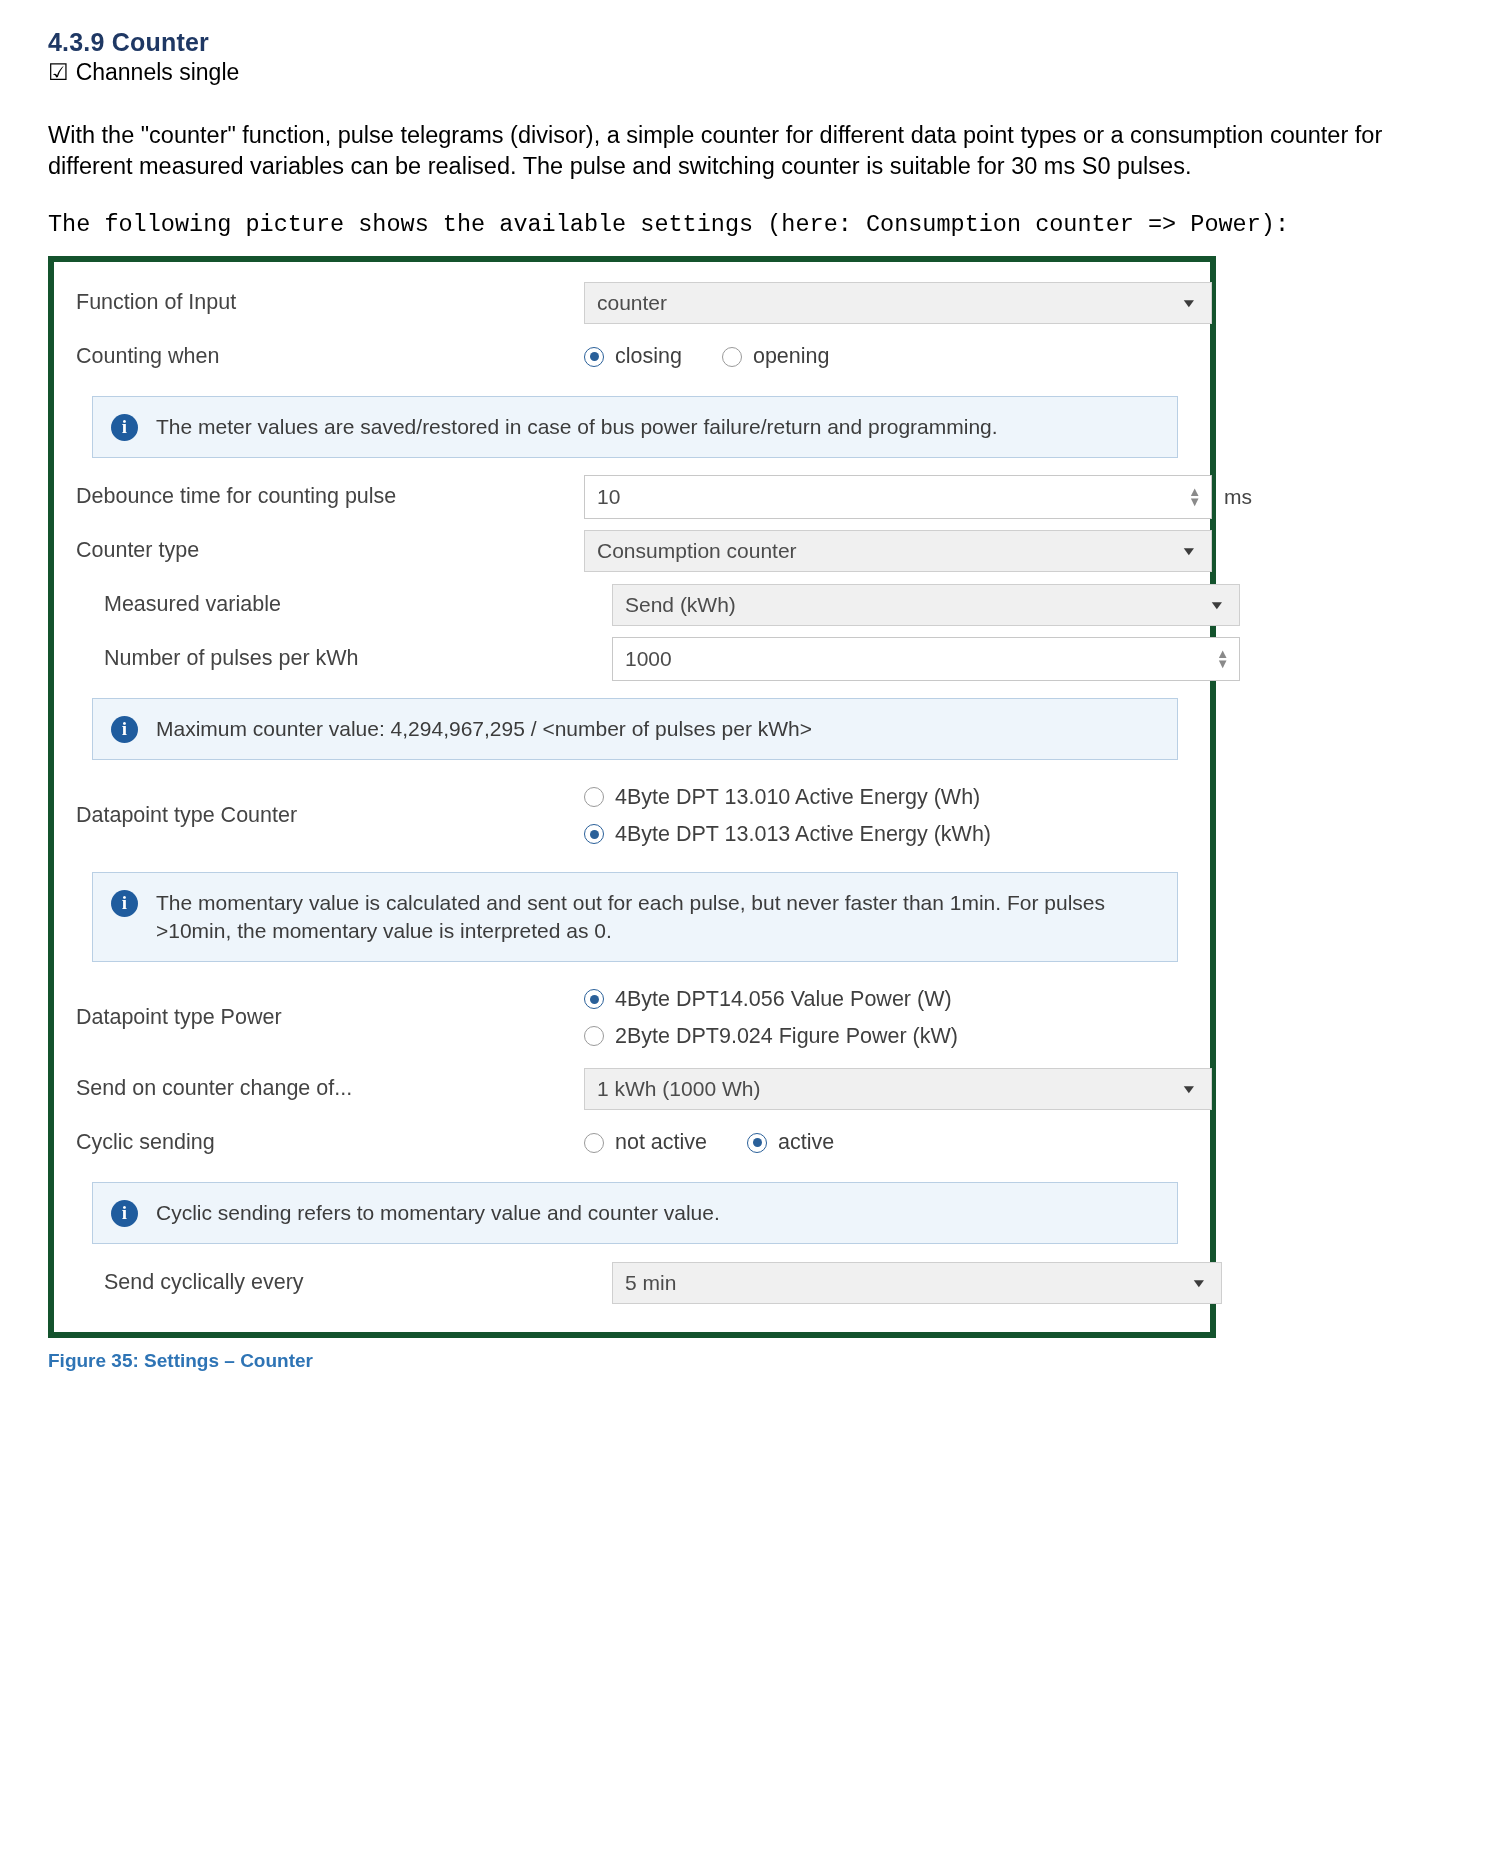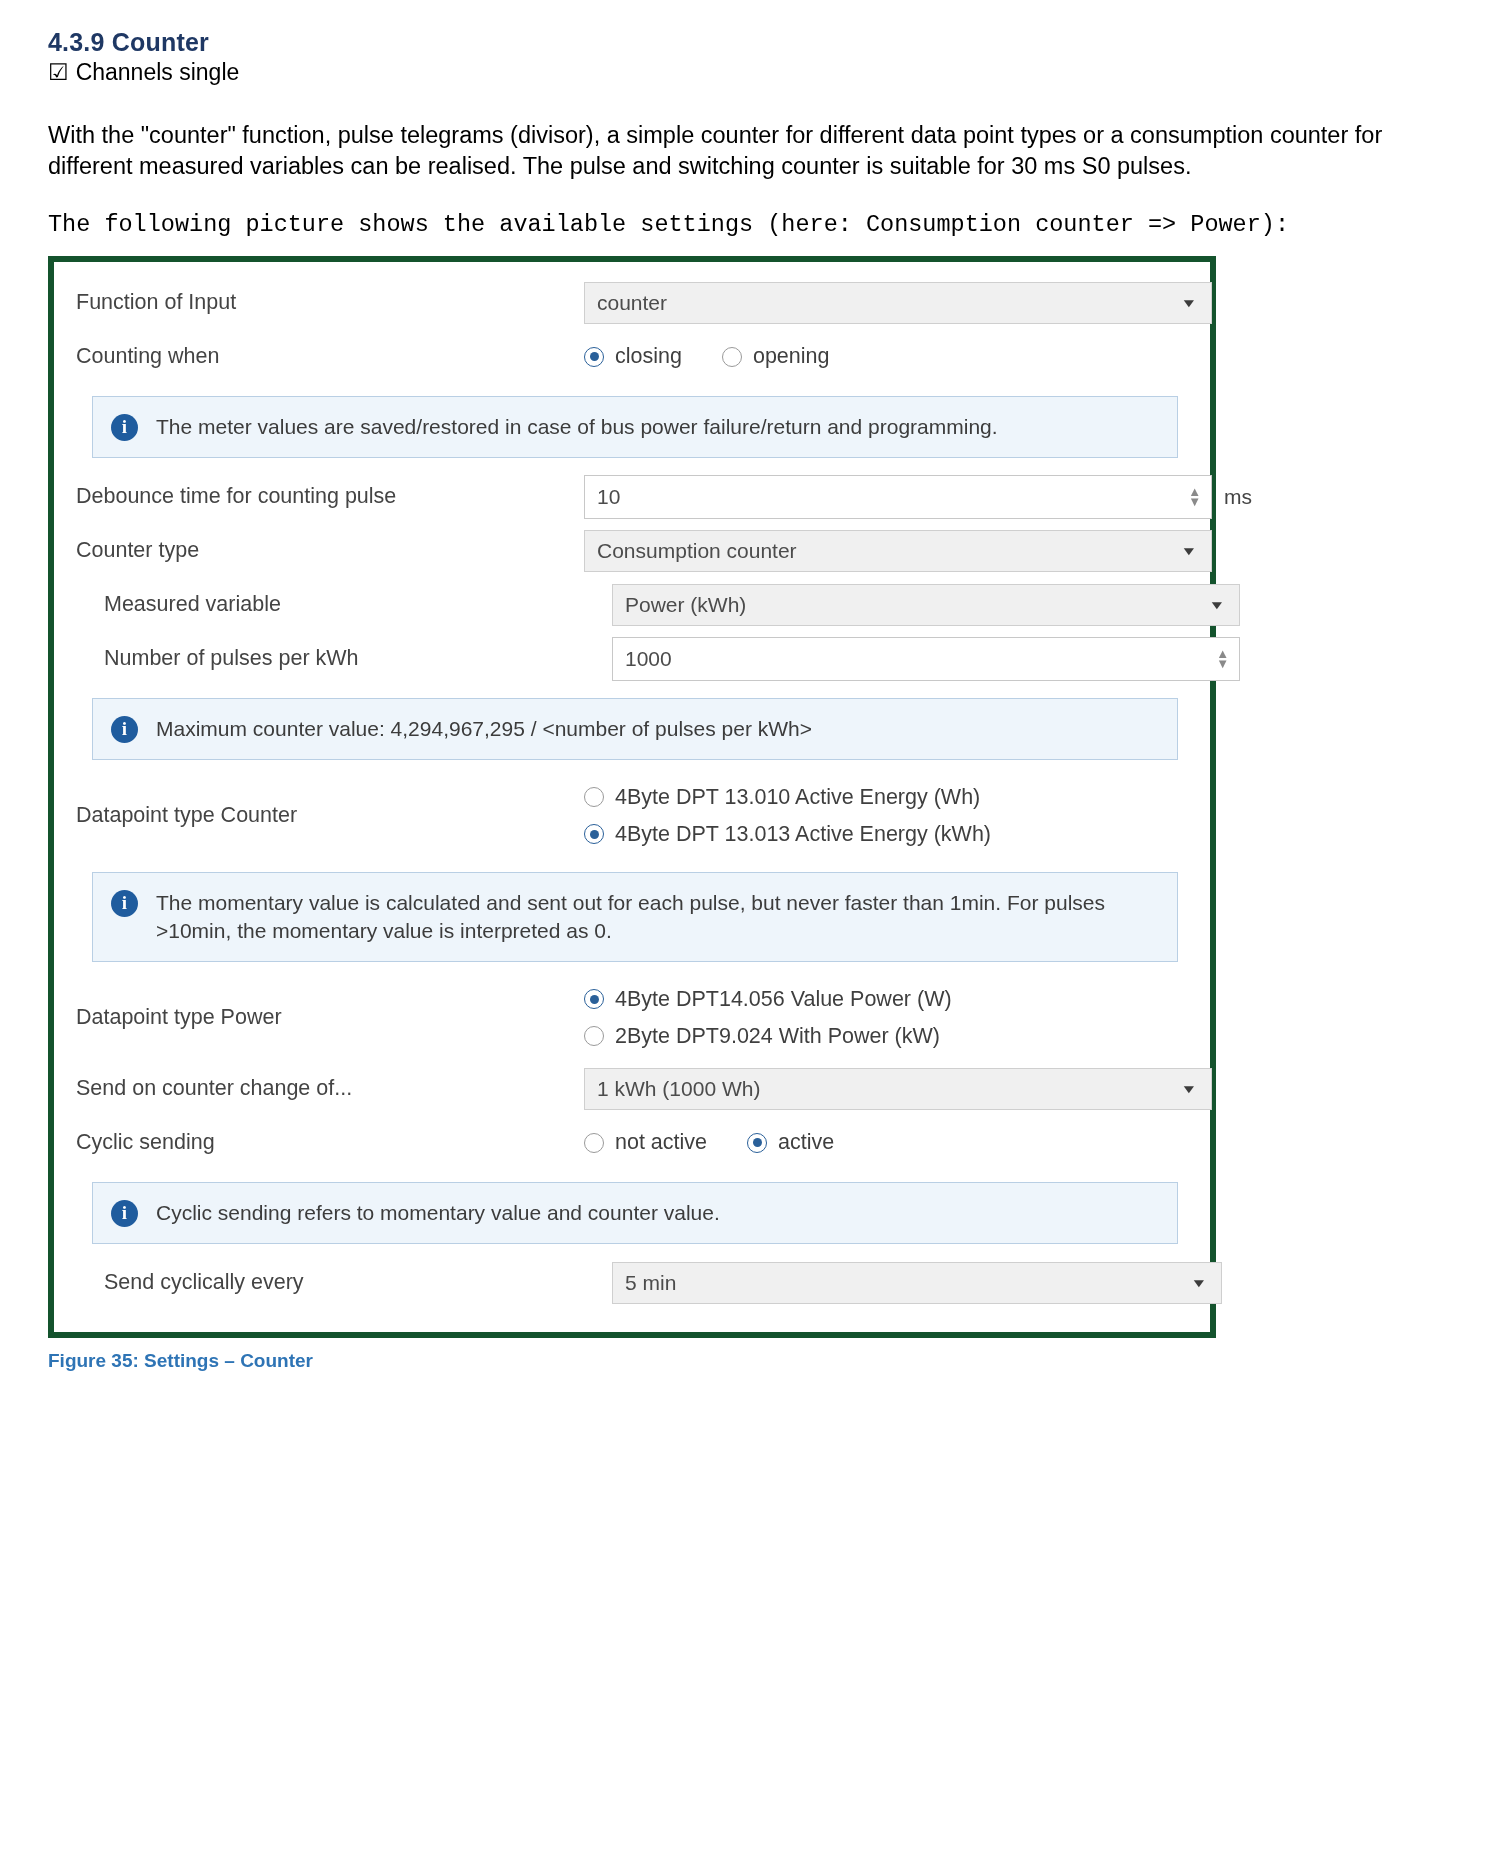--- a/index.html
+++ b/index.html
@@ -289,21 +289,21 @@
             <span>Consumption counter</span>
             <span class="caret">▼</span>
           </div>
         </div>
       </div>
 
       <div class="row">
         <div class="label indent">Measured variable</div>
         <div class="control">
           <div class="combo wide">
-            <span>Power (kWh)</span>
+            <span>Send (kWh)</span>
             <span class="caret">▼</span>
           </div>
         </div>
       </div>
 
       <div class="row">
         <div class="label indent">Number of pulses per kWh</div>
         <div class="control">
           <div class="spin">
             <span>1000</span>
@@ -344,21 +344,21 @@
       <div class="row stacked">
         <div class="label">Datapoint type Power</div>
         <div class="control">
           <div class="radio-stack">
             <label class="radio">
               <span class="dot on"></span>
               <span>4Byte DPT14.056 Value Power (W)</span>
             </label>
             <label class="radio">
               <span class="dot"></span>
-              <span>2Byte DPT9.024 With Power (kW)</span>
+              <span>2Byte DPT9.024 Figure Power (kW)</span>
             </label>
           </div>
         </div>
       </div>
 
       <div class="row">
         <div class="label">Send on counter change of...</div>
         <div class="control">
           <div class="combo wide">
             <span>1 kWh (1000 Wh)</span>

